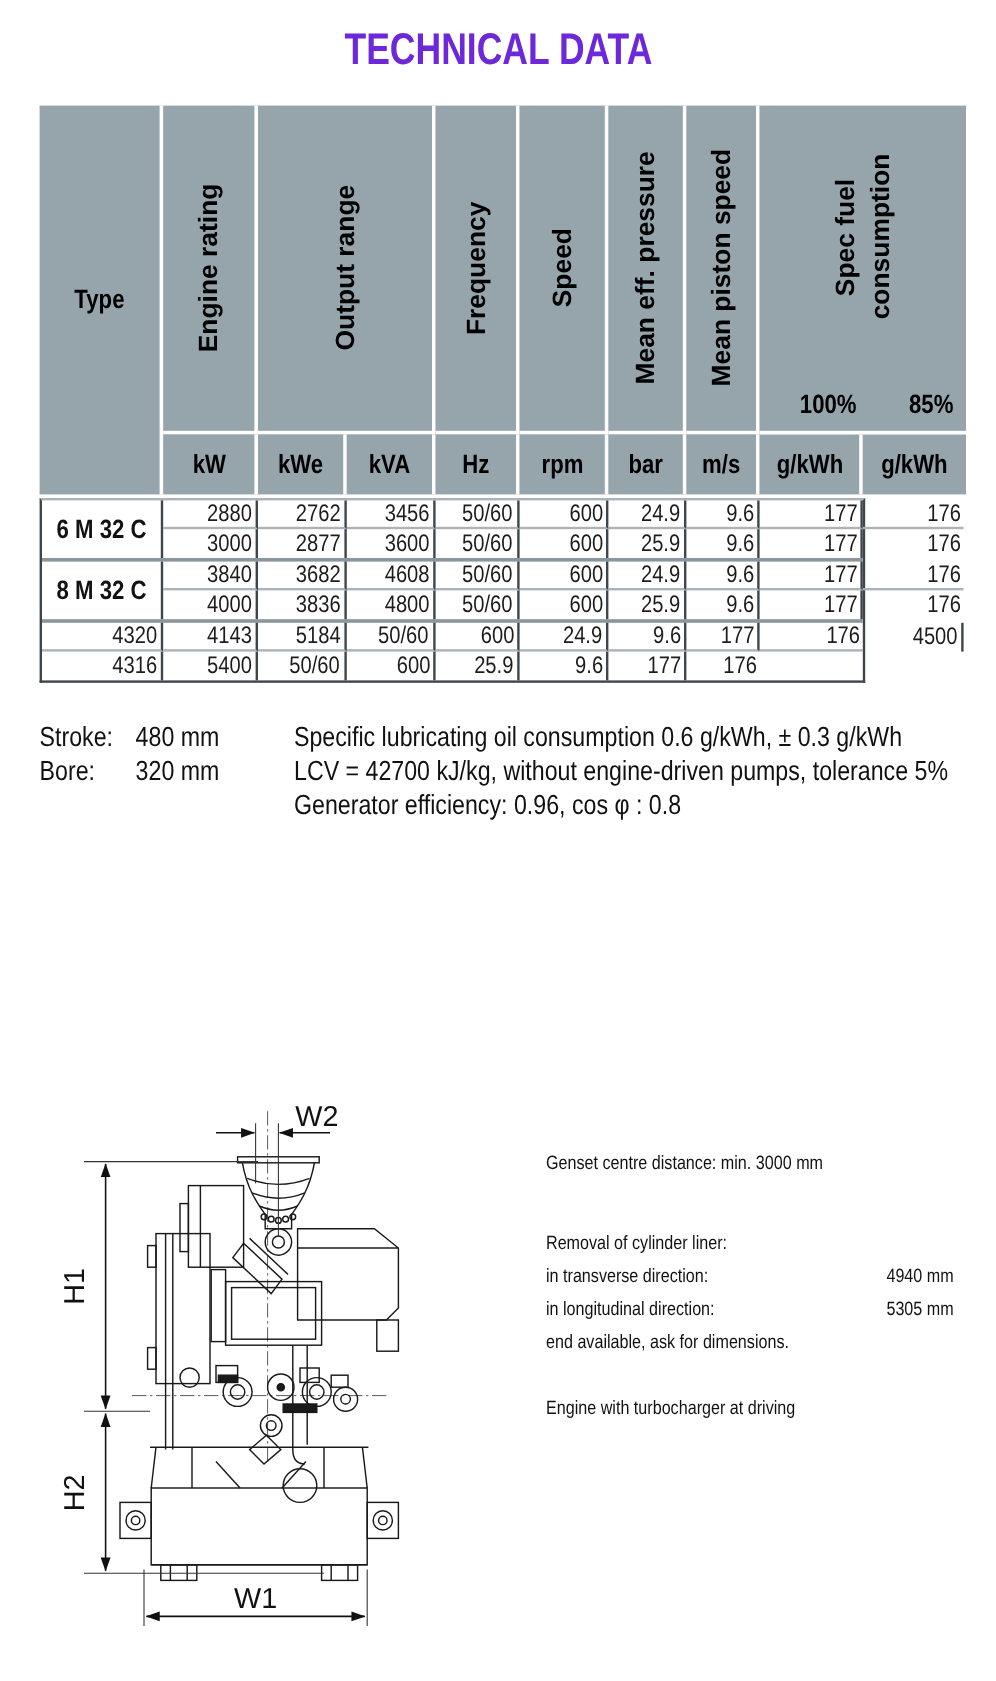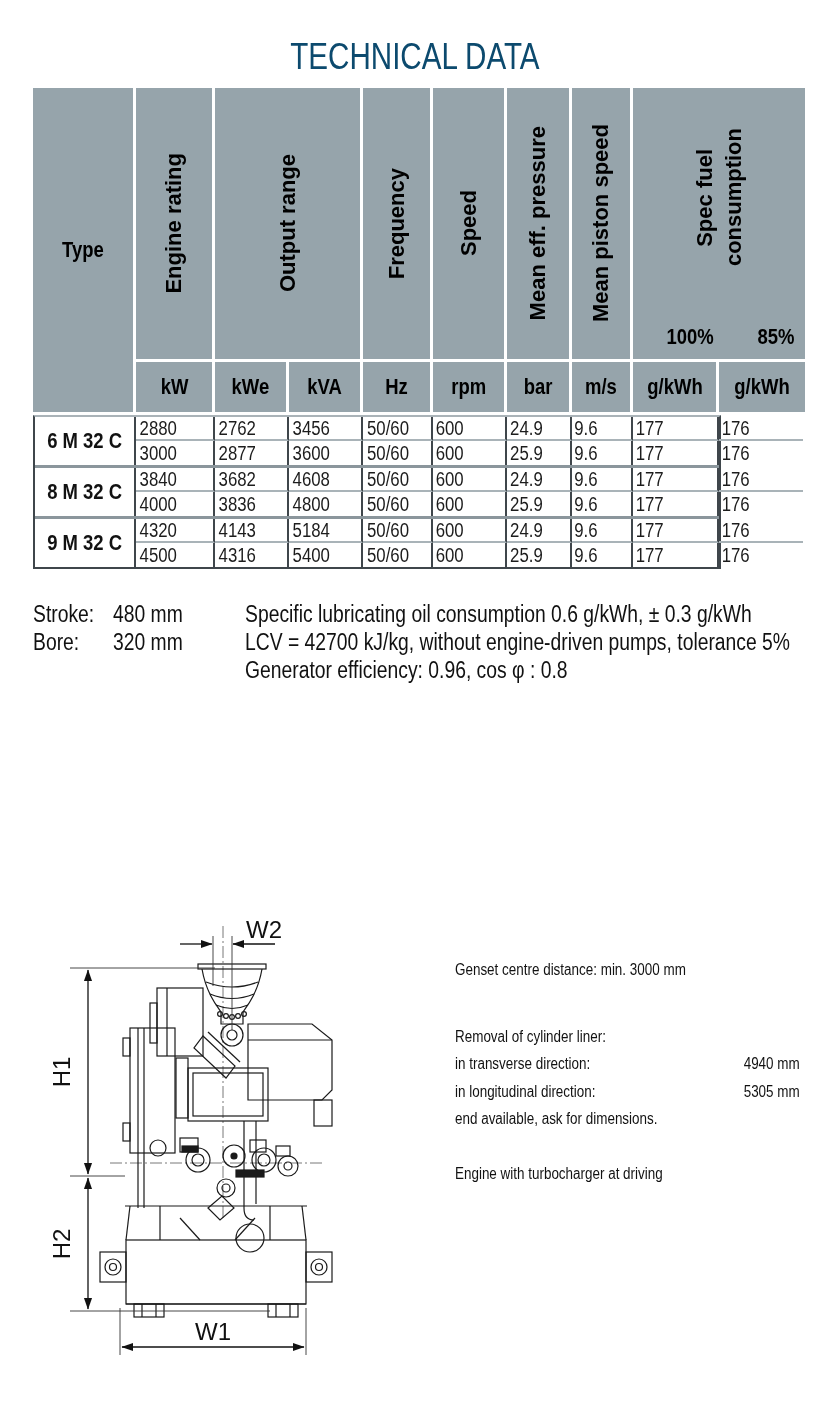--- a/index.html
+++ b/index.html
@@ -7,21 +7,21 @@
   .page {
     position:relative; width:830px; height:1401px; background:#ffffff;
     font-family:"Liberation Sans", sans-serif; color:#111; overflow:hidden;
   }
   .cond  { display:inline-block; transform:scaleX(0.84); transform-origin:center center; white-space:nowrap; }
   .condl { display:inline-block; transform:scaleX(0.84); transform-origin:left center;  white-space:nowrap; }
   .condr { display:inline-block; transform:scaleX(0.84); transform-origin:right center; white-space:nowrap; }
 
   
   .title { position:absolute; left:0; top:20px; width:100%; text-align:center;
-           font-size:37px; font-weight:normal; letter-spacing:0px; color:#0c4a6e;margin-top:16px; }
+           font-size:37px; font-weight:bold; letter-spacing:0px; color:#6d28d9; }
   .title .cond { transform:scaleX(0.80); }
 
   
   .table { position:absolute; left:33px; top:88px; width:772px; }
   .thead { display:grid; width:772px;
            grid-template-columns:103px 79px 74px 74px 70px 74px 65px 61px 86px 86px;
            grid-template-rows:274px 50px; }
   .hc { background:#96a4ab; color:#000000; font-weight:bold; font-size:22px;
         display:flex; align-items:center; justify-content:center;
         border-right:3px solid #fff; }
@@ -36,21 +36,21 @@
   .pctrow > div { flex:1; text-align:center; font-size:22px; font-weight:bold;padding-left:28px; }
 
   .tbody { width:688px; margin-top:3px; border:2px solid #3f464b; border-top:2px solid #aab3b8; background:#fff; }
   .group { display:grid;
            grid-template-columns:101px 79px 74px 74px 70px 74px 65px 61px 86px 84px;
            grid-template-rows:24px 24px;
            border-bottom:3px solid #8b969c; }
   .group:last-child { border-bottom:none; }
   .tcell { grid-row:1/3; display:flex; align-items:center; justify-content:center;
            font-weight:bold; font-size:22px; color:#121212; border-right:2px solid #3f464b; }
-  .dcell { display:flex; align-items:center; justify-content:flex-start; font-size:20px;
+  .dcell { display:flex; align-items:center; justify-content:flex-end; font-size:20px;
            color:#1c1c1c; border-right:2px solid #3f464b; line-height:1; }
   .dcell.lastcol { border-right:none; }
   .dcell.r1 { border-bottom:2px solid #a9b3b8; }
 
   
   .dims { position:absolute; left:33px; top:600px; font-size:23px; }
   .dims .row { display:flex; line-height:28px; }
   .dims .lab { width:80px; }
   .oil { position:absolute; left:245px; top:600px; font-size:23px; }
   .oil div { line-height:28px; }
@@ -59,21 +59,21 @@
   .drawing { position:absolute; left:30px; top:908px; width:400px; height:460px; }
   .drawing svg text { font-family:"Liberation Sans", sans-serif; font-size:24px; fill:#111; }
 
   
   .info { position:absolute; left:455px; top:956px; width:350px; font-size:16px; color:#121212; }
   .info .ln { line-height:27.5px; }
   .info .gap1 { margin-top:39px; }
   .info .gap2 { margin-top:27px; }
   .info .pair { display:flex; line-height:27.5px;gap:44px; }
   .info .pair .pl { width:232px; }
-  .info .pair .pv { width:78px; text-align:center; }
+  .info .pair .pv { width:78px; text-align:left; }
 </style>
 </head>
 <body>
 
 <div class="page">
 
   <div class="title">
     <span class="cond">TECHNICAL DATA</span>
   </div>
 
@@ -256,23 +256,20 @@
           </div>
         <div class="dcell">
             <span class="cond">177</span>
           </div>
         <div class="dcell lastcol">
             <span class="cond">176</span>
           </div>
       </div>
 
       <div class="group">
-        <div class="tcell">
-            <span class="cond">9 M 32 C</span>
-          </div>
         <div class="dcell r1">
             <span class="cond">4320</span>
           </div>
         <div class="dcell r1">
             <span class="cond">4143</span>
           </div>
         <div class="dcell r1">
             <span class="cond">5184</span>
           </div>
         <div class="dcell r1">

